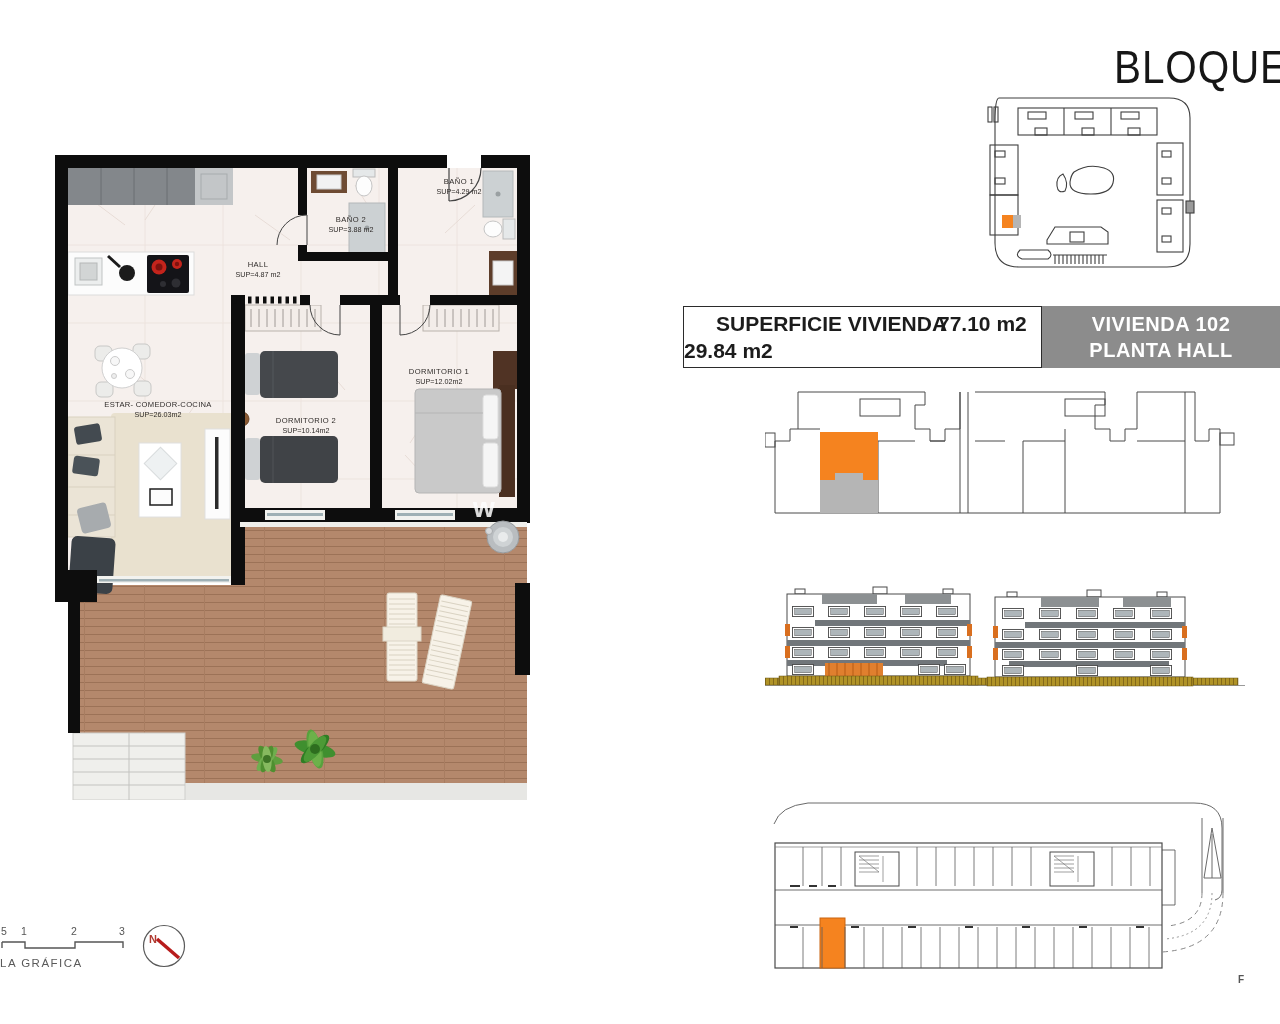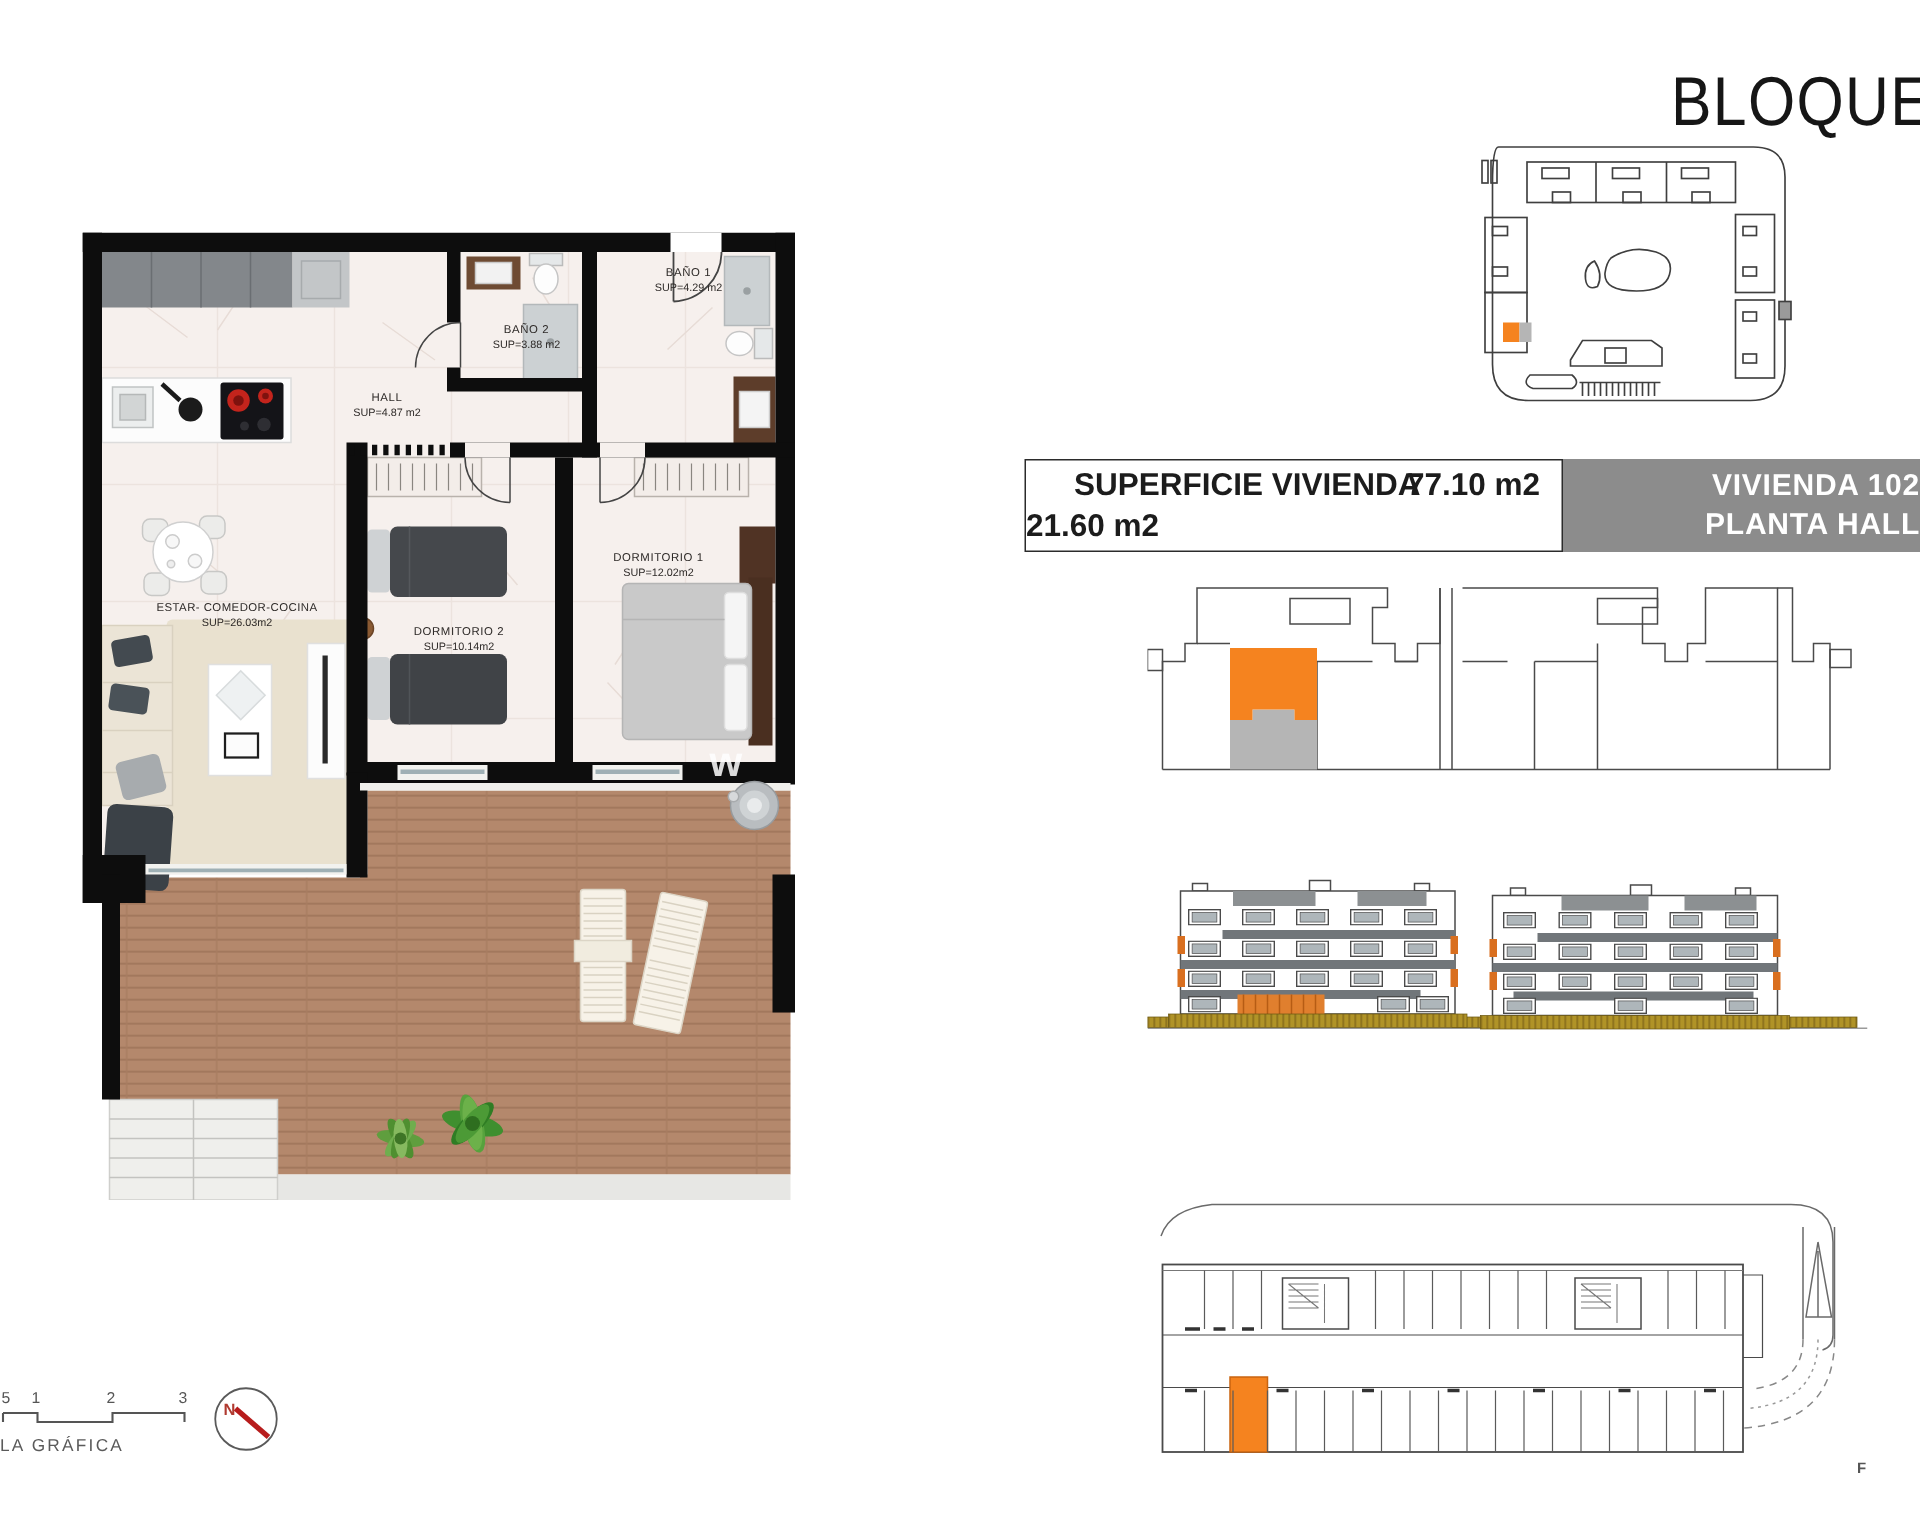--- a/index.html
+++ b/index.html
@@ -8,21 +8,21 @@
   .abs{position:absolute;}
   #page-title{left:1114px;top:40px;font-size:46px;font-weight:400;color:#161616;
               white-space:nowrap;transform:scaleX(.88);transform-origin:left top;letter-spacing:1px;}
   
   #info-table{left:683px;top:306px;width:359px;height:62px;border:1px solid #2b2b2b;
               background:#fff;box-sizing:border-box;display:flex;flex-direction:column;justify-content:center;}
   .info-row{display:flex;align-items:center;height:27px;}
   .info-label{display:inline-block;width:222px;padding-left:32px;font-size:21px;font-weight:bold;color:#1c1c1c;white-space:nowrap;}
   .info-value{display:inline-block;font-size:21px;font-weight:bold;color:#1c1c1c;white-space:nowrap;text-align:right;}
   #unit-badge{left:1042px;top:306px;width:238px;height:62px;background:#8c8c8c;color:#fff;
-              display:flex;flex-direction:column;justify-content:center;align-items:flex-end;}
+              display:flex;flex-direction:column;justify-content:center;align-items:center;}
   #unit-badge div{font-size:20px;font-weight:bold;line-height:26px;letter-spacing:.5px;}
   #corner-mark{left:1238px;top:974px;font-size:10px;color:#555;font-weight:bold;}
   svg text{font-family:"Liberation Sans",sans-serif;}
 </style>
 </head>
 <body>
 
 <div id="canvas">
 
   <div id="page-title" class="abs">BLOQUE</div>
@@ -67,21 +67,21 @@
     <rect x="37" y="127" width="11" height="13" fill="#f5831f"></rect>
     <rect x="48" y="127" width="8" height="13" fill="#b5b5b5"></rect>
   </svg>
 
   <div id="info-table" class="abs">
     <div class="info-row">
       <span class="info-label">SUPERFICIE VIVIENDA</span>
       <span class="info-value">77.10 m2</span>
     </div>
     <div class="info-row">
-      <span class="info-value">21.60 m2</span>
+      <span class="info-value">29.84 m2</span>
     </div>
   </div>
   <div id="unit-badge" class="abs">
     <div>VIVIENDA 102</div>
     <div>PLANTA HALL</div>
   </div>
 
   <svg class="abs" style="left:765px;top:385px" width="480" height="140" viewBox="0 0 480 140">
     <g fill="none" stroke="#4a4a4a" stroke-width="1">
       <path d="M10,128 V56 H25 V44 H33 V7 H160 V20 H150 V44 H165 V56 H180 V44 H195 V7 H195"></path>

